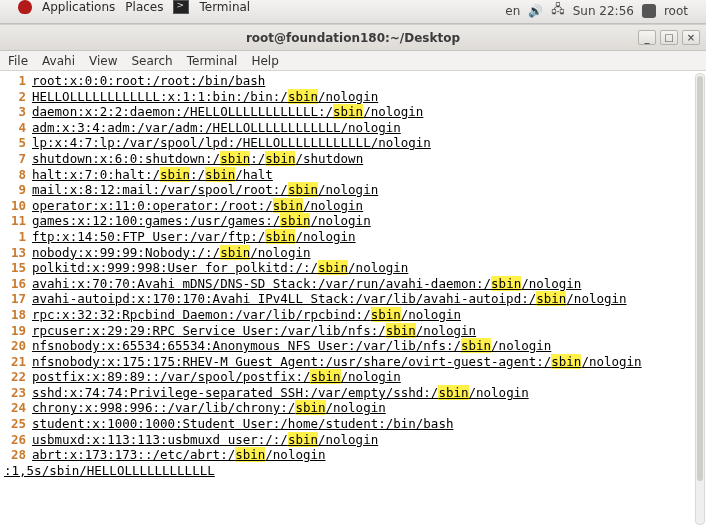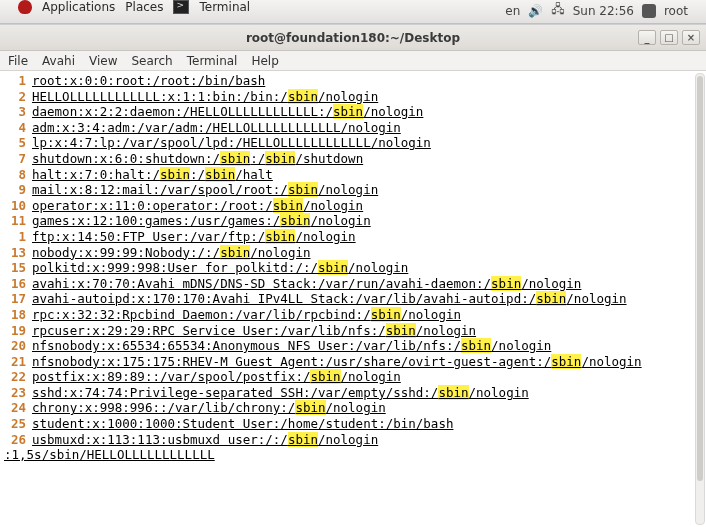--- a/index.html
+++ b/index.html
@@ -176,19 +176,20 @@
         <div class="line"><span class="ln">17</span><span>avahi-autoipd:x:170:170:Avahi IPv4LL Stack:/var/lib/avahi-autoipd:/</span><span class="hl">sbin</span><span>/nologin</span></div>
         <div class="line"><span class="ln">18</span><span>rpc:x:32:32:Rpcbind Daemon:/var/lib/rpcbind:/</span><span class="hl">sbin</span><span>/nologin</span></div>
         <div class="line"><span class="ln">19</span><span>rpcuser:x:29:29:RPC Service User:/var/lib/nfs:/</span><span class="hl">sbin</span><span>/nologin</span></div>
         <div class="line"><span class="ln">20</span><span>nfsnobody:x:65534:65534:Anonymous NFS User:/var/lib/nfs:/</span><span class="hl">sbin</span><span>/nologin</span></div>
         <div class="line"><span class="ln">21</span><span>nfsnobody:x:175:175:RHEV-M Guest Agent:/usr/share/ovirt-guest-agent:/</span><span class="hl">sbin</span><span>/nologin</span></div>
         <div class="line"><span class="ln">22</span><span>postfix:x:89:89::/var/spool/postfix:/</span><span class="hl">sbin</span><span>/nologin</span></div>
         <div class="line"><span class="ln">23</span><span>sshd:x:74:74:Privilege-separated SSH:/var/empty/sshd:/</span><span class="hl">sbin</span><span>/nologin</span></div>
         <div class="line"><span class="ln">24</span><span>chrony:x:998:996::/var/lib/chrony:/</span><span class="hl">sbin</span><span>/nologin</span></div>
         <div class="line"><span class="ln">25</span><span>student:x:1000:1000:Student User:/home/student:/bin/bash</span></div>
         <div class="line"><span class="ln">26</span><span>usbmuxd:x:113:113:usbmuxd user:/:/</span><span class="hl">sbin</span><span>/nologin</span></div>
+        <div class="line"><span class="ln">28</span><span>abrt:x:173:173::/etc/abrt:/</span><span class="hl">sbin</span><span>/nologin</span></div>
       </div>
     <div class="cmdline">:1,5s/sbin/HELLOLLLLLLLLLLLL</div>
     <div class="scrollbar">
       <div class="scrollthumb"></div>
     </div>
   </div>
 </div>
 
 </body></html>

